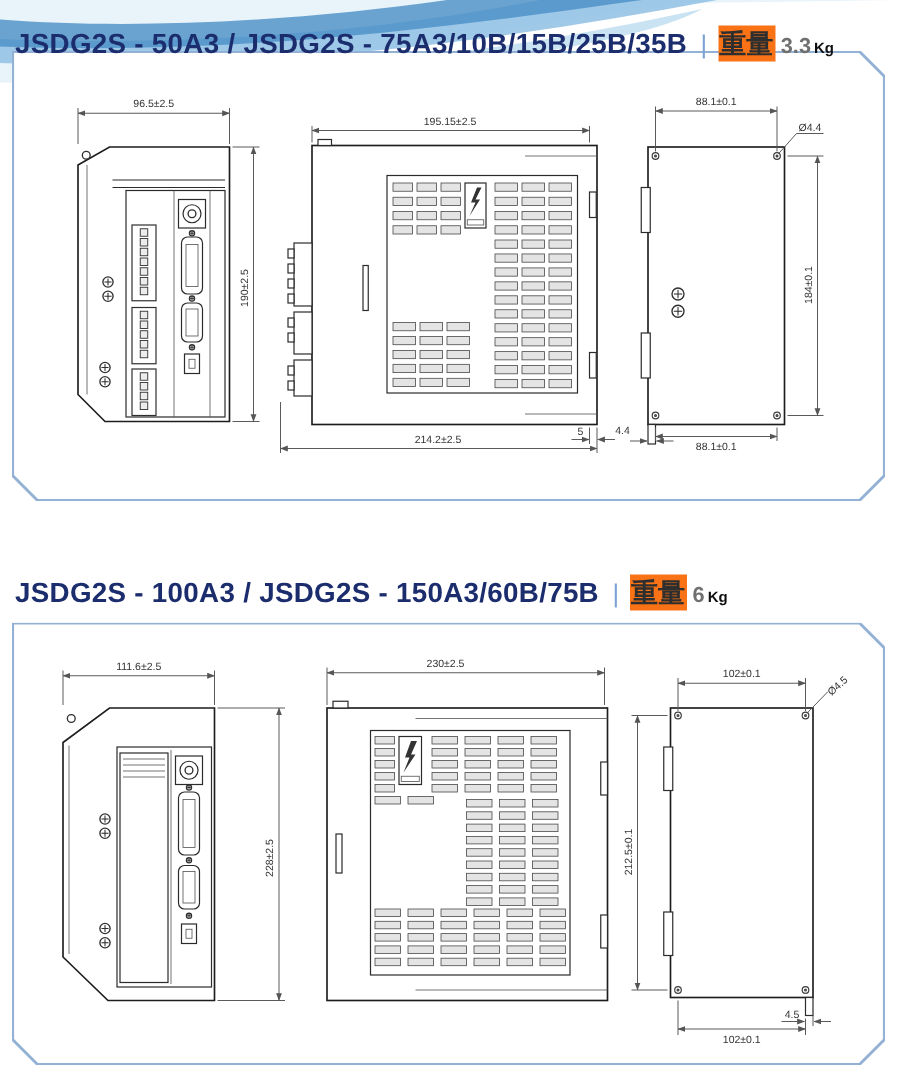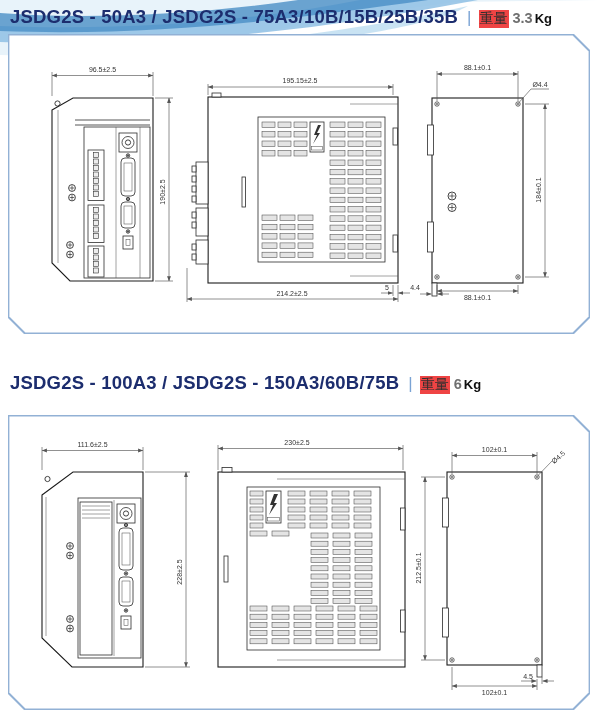--- a/index.html
+++ b/index.html
@@ -1,26 +1,26 @@
 <!DOCTYPE html>
 <html><head>
 <meta charset="utf-8">
 <style>
   html,body{margin:0;padding:0;}
   body{
     width:600px;height:720px;position:relative;overflow:hidden;
     background:#ffffff;font-family:"Liberation Sans",sans-serif;
   }
   .wave{position:absolute;top:0;left:0;z-index:0;}
-  .sec-title{position:absolute;left:10px;z-index:2;display:flex;align-items:baseline;white-space:nowrap;}
+  .sec-title{position:absolute;left:10px;z-index:2;display:flex;align-items:baseline;white-space:nowrap;margin-top:11px;}
   .model{font-size:18.5px;font-weight:bold;color:#1c2d6e;letter-spacing:.2px;}
   .sep{color:#7aa3d4;font-weight:normal;font-size:17px;padding:0 7px 0 9px;}
-  .wlabel{font-size:14px;font-weight:normal;color:#2e2e2e;background:#ef4444;padding:0 1px;}
+  .wlabel{font-size:18px;font-weight:bold;color:#2e2e2e;background:#f97316;padding:0 1px;}
   .wval{font-size:14.5px;font-weight:bold;color:#6f6f6f;padding-left:4px;text-align:center;}
-  .wunit{font-size:13px;font-weight:bold;color:#101010;padding-left:2px;}
+  .wunit{font-size:10px;font-weight:bold;color:#101010;padding-left:2px;}
   .chamfer{
     clip-path:polygon(0 0,calc(100% - 16px) 0,100% 16px,100% calc(100% - 16px),
     calc(100% - 16px) 100%,16px 100%,0 calc(100% - 16px));
   }
   .panel{position:absolute;left:8px;width:582px;background:#92b1d5;z-index:1;}
   .panel .inner{position:absolute;inset:1.4px;background:#ffffff;}
   .panel svg{position:absolute;left:0;top:0;}
   
   .ol{fill:#ffffff;stroke:#1d1d1d;stroke-width:1.1;}
   .ln{fill:none;stroke:#2b2b2b;stroke-width:.8;}

